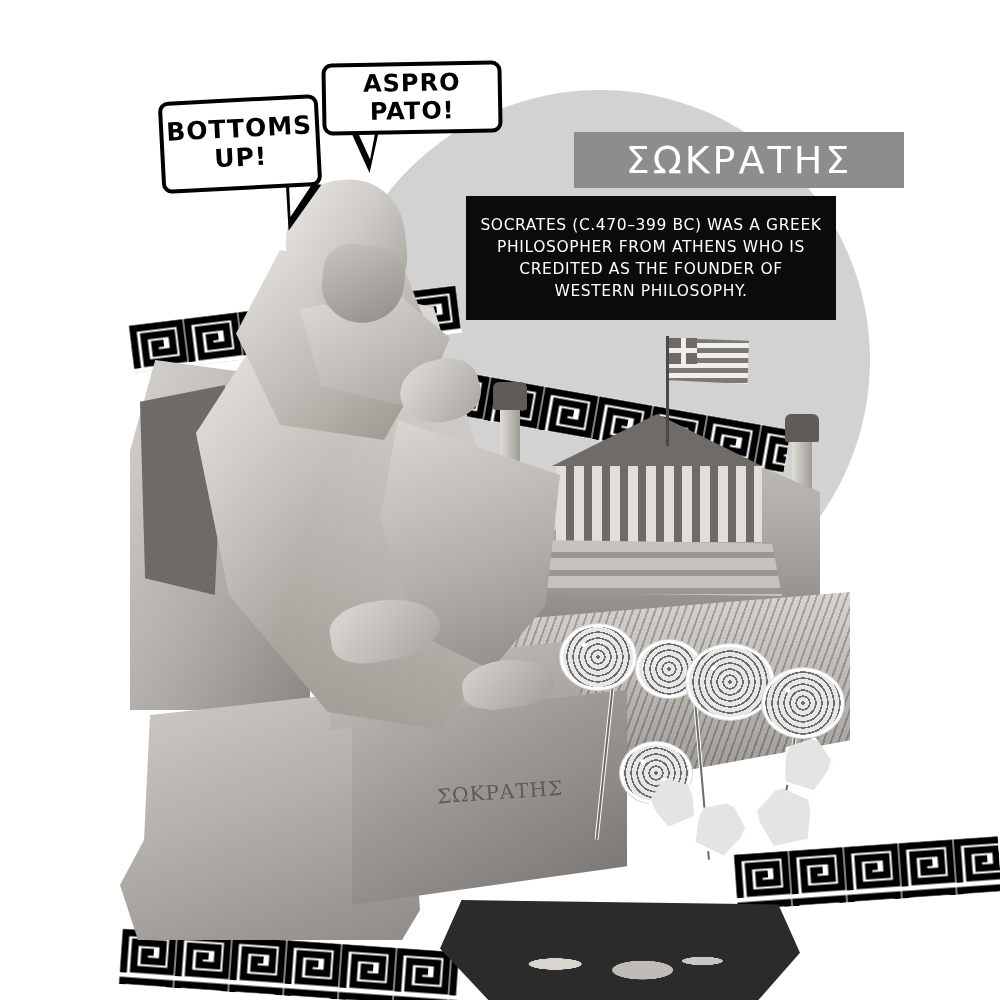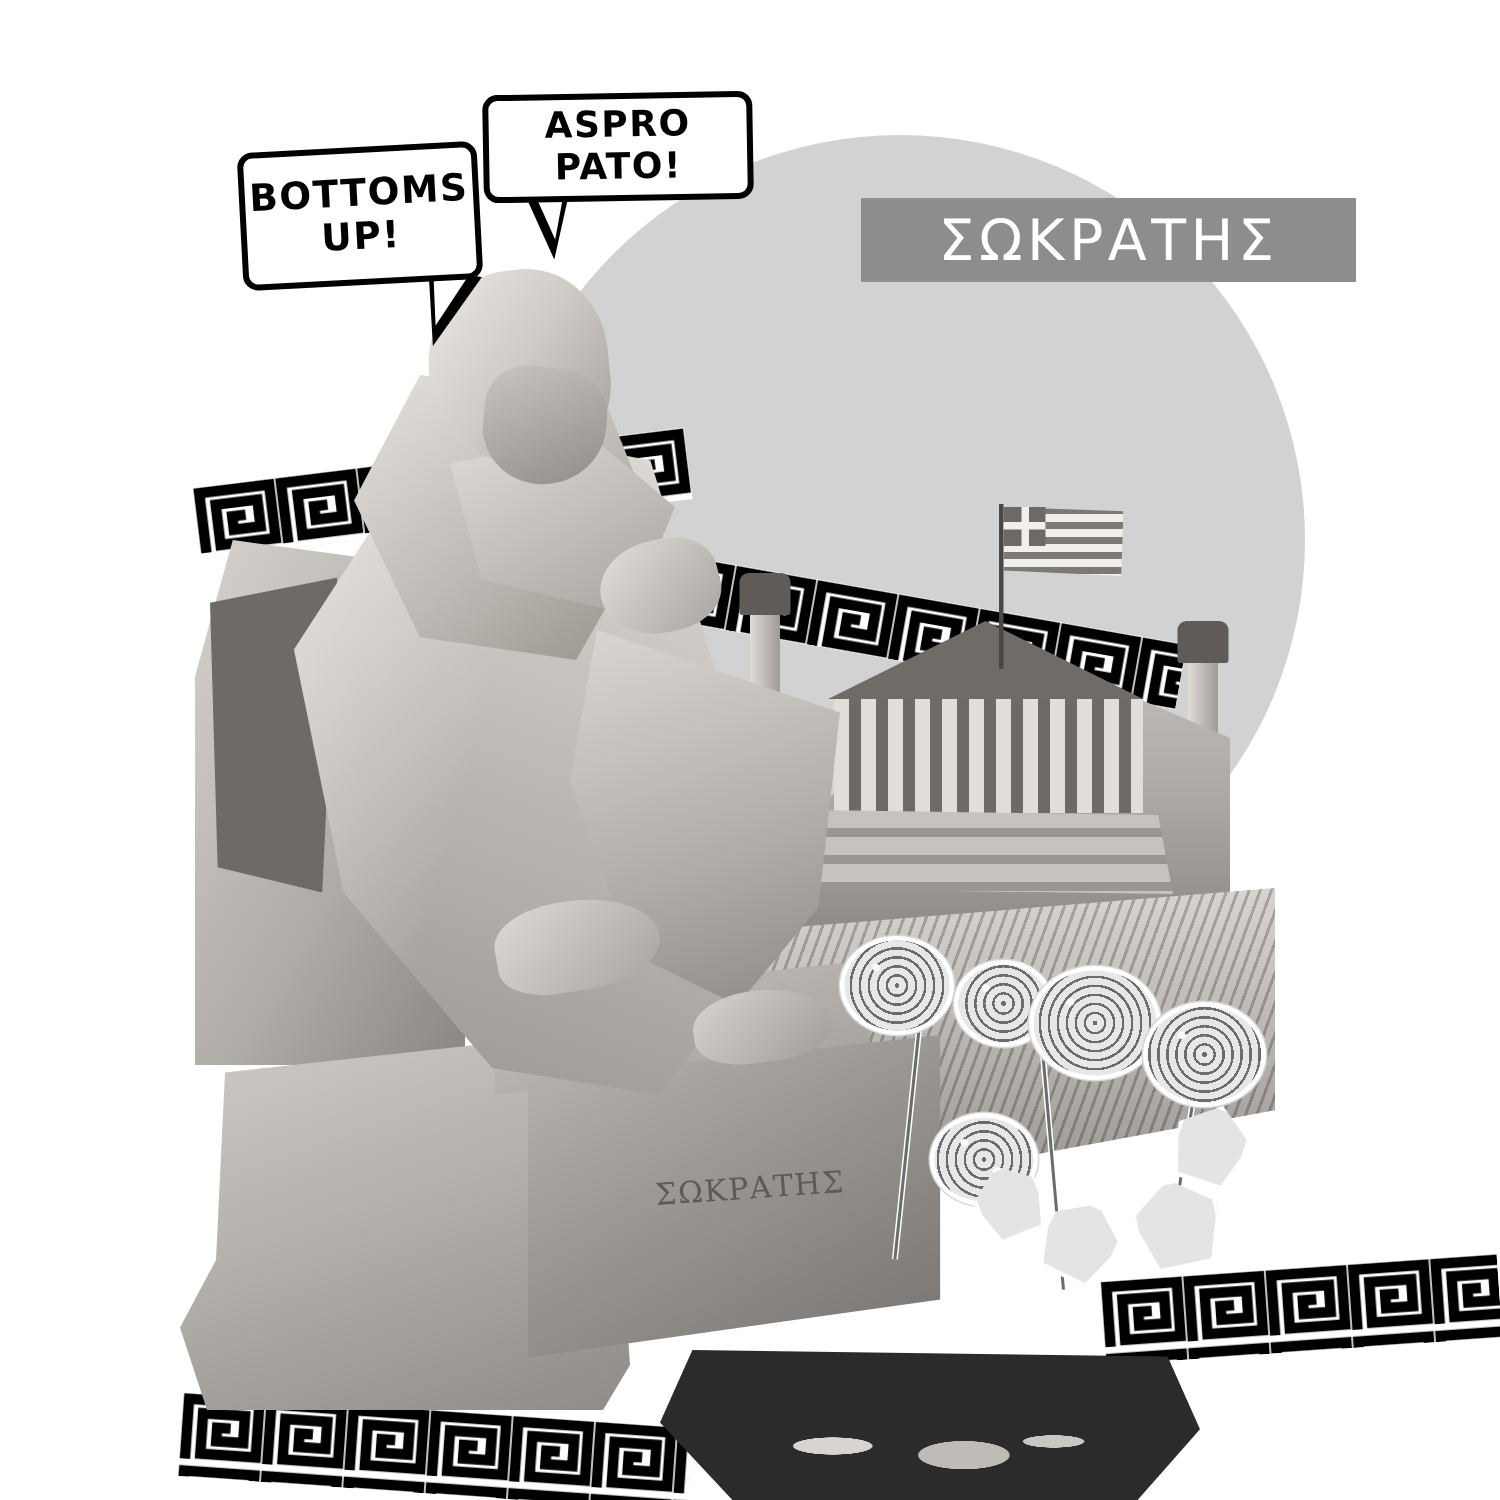--- a/index.html
+++ b/index.html
@@ -568,14 +568,15 @@
   <div id="tail-2-inner"></div>
 
   <div class="bubble" id="bubble-bottoms-up">BOTTOMS UP!</div>
 
   <div class="bubble" id="bubble-aspro-pato">ASPRO PATO!</div>
 
   <div id="title-banner">
     <span id="title-text">ΣΩΚΡΑΤΗΣ</span>
   </div>
 
+  <div id="info-card">SOCRATES (C.470–399 BC) WAS A GREEK PHILOSOPHER FROM ATHENS WHO IS CREDITED AS THE FOUNDER OF WESTERN PHILOSOPHY.</div>
 
 </div>
 
 </body></html>

